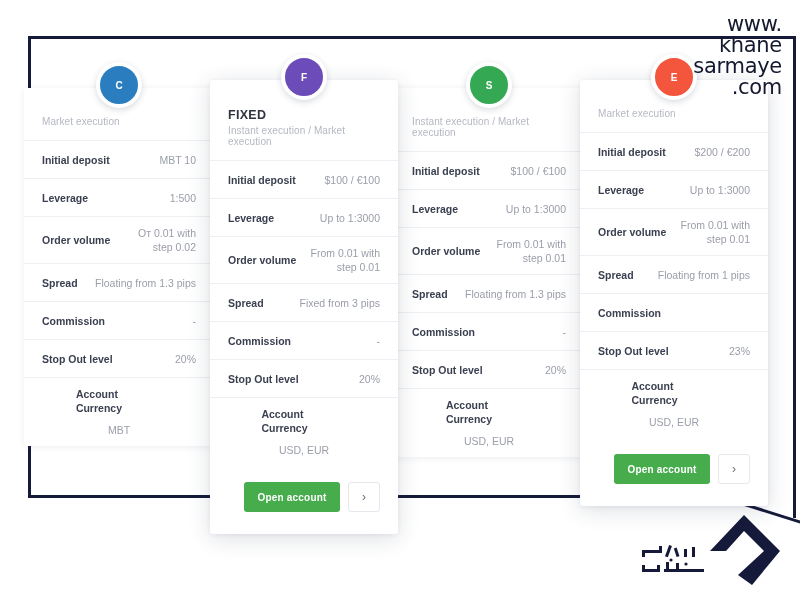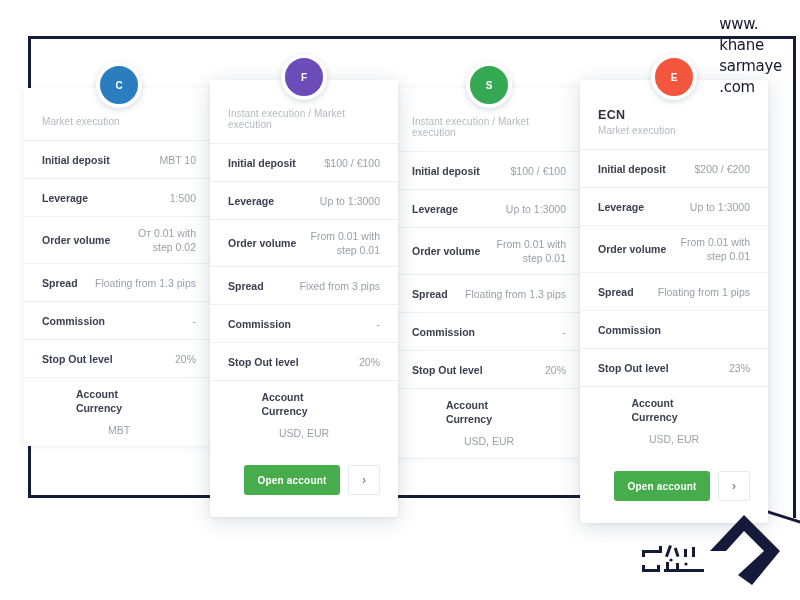--- a/index.html
+++ b/index.html
@@ -52,22 +52,23 @@
     background: #161a3a;
     transform: rotate(17.5deg);
     transform-origin: left center;
   }
 
   
   .watermark {
     position: absolute;
     right: 18px;
     top: 14px;
+    text-align: right;
     font-family: "DejaVu Sans", sans-serif;
-    font-size: 15px;
+    font-size: 21px;
     line-height: 21px;
     color: #15192f;
     letter-spacing: -0.3px;
     z-index: 40;
   }
   .watermark span { display: block; white-space: nowrap; }
 
   
   .logo-wrap {
     position: absolute;
@@ -283,20 +284,21 @@
           <div class="row-value">MBT</div>
         </div>
       </div>
     </div>
 
     <div class="card lifted" style="left:210px; top:80px; width:188px;">
       <div class="badge" style="background:#6b4cb8;">
         <span>F</span>
       </div>
       <div class="card-head">
+        <div class="card-title">FIXED</div>
         <div class="card-sub">Instant execution / Market execution</div>
       </div>
       <div class="rows">
         <div class="row">
           <div class="row-label">Initial deposit</div>
           <div class="row-value">$100 / €100</div>
         </div>
         <div class="row">
           <div class="row-label">Leverage</div>
           <div class="row-value">Up to 1:3000</div>
@@ -365,21 +367,20 @@
           <div class="row-value">USD, EUR</div>
         </div>
       </div>
     </div>
 
     <div class="card lifted" style="left:580px; top:80px; width:188px;">
       <div class="badge" style="background:#f4553d;">
         <span>E</span>
       </div>
       <div class="card-head">
-        <div class="card-title">ECN</div>
         <div class="card-sub">Market execution</div>
       </div>
       <div class="rows">
         <div class="row">
           <div class="row-label">Initial deposit</div>
           <div class="row-value">$200 / €200</div>
         </div>
         <div class="row">
           <div class="row-label">Leverage</div>
           <div class="row-value">Up to 1:3000</div>

